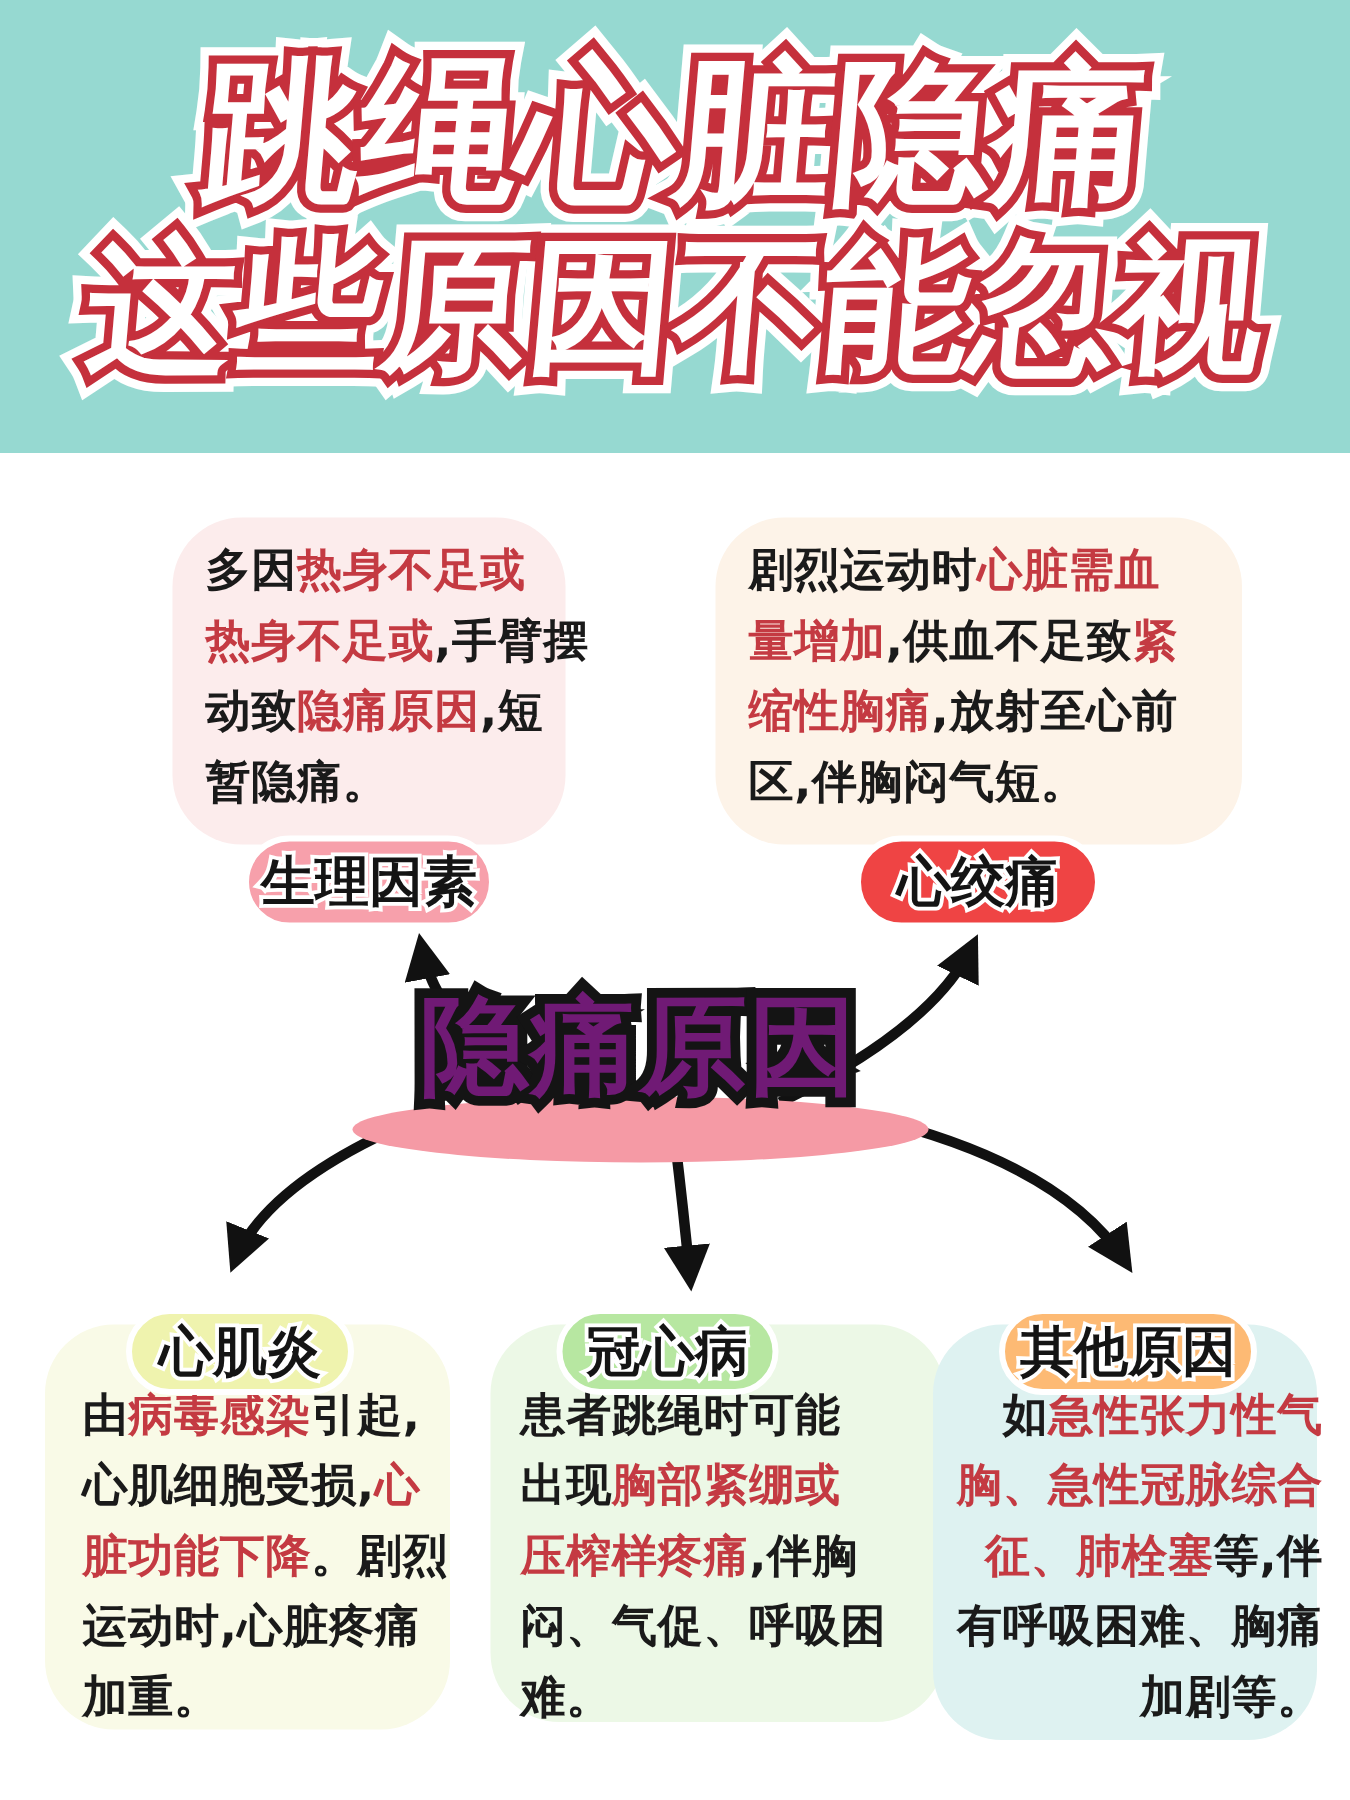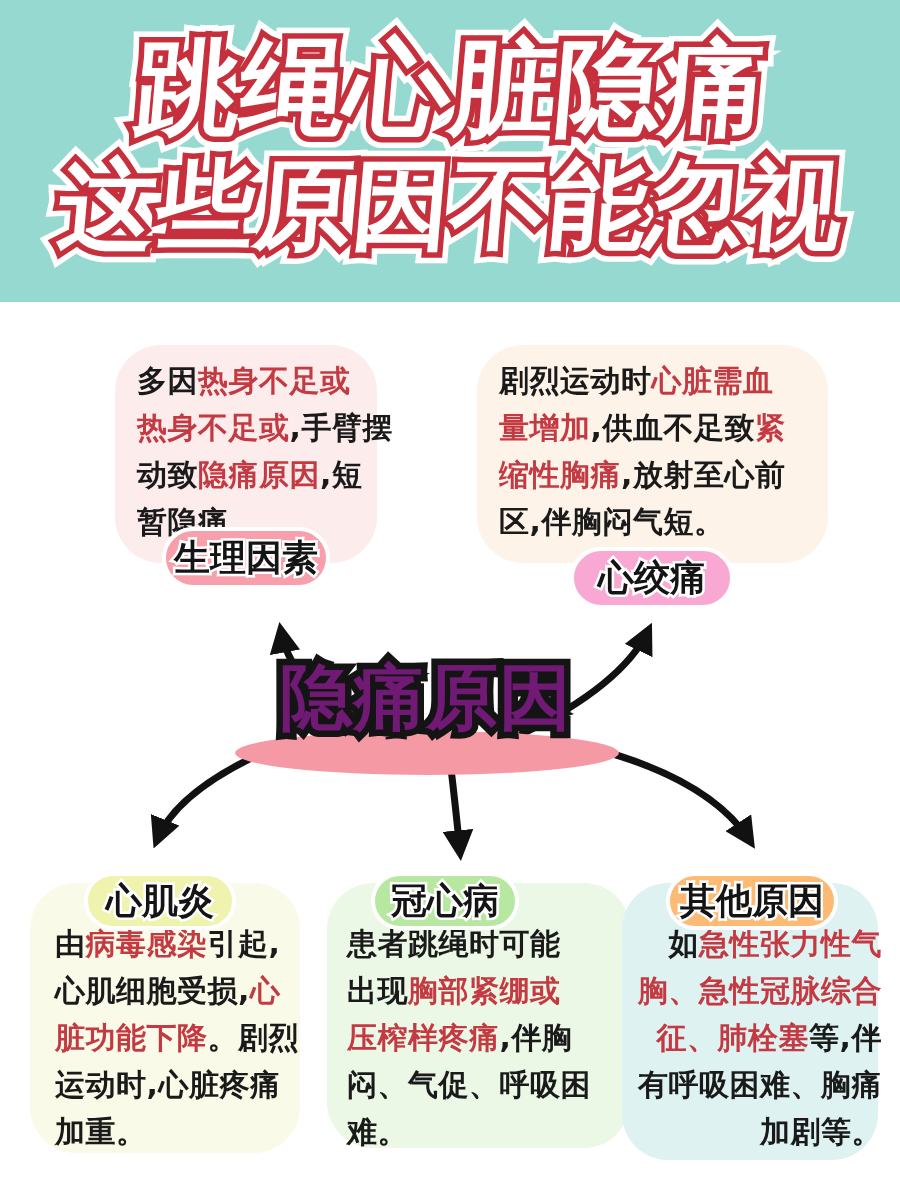--- a/index.html
+++ b/index.html
@@ -22,21 +22,21 @@
   .rich{font-size:30px;font-weight:700;line-height:47px;white-space:nowrap;letter-spacing:0.5px;}
   .rich .em{color:#c43a42;}
   .bubble .rich{position:absolute;top:12px;left:22px;}
   
   .pill{
     position:absolute;box-sizing:border-box;border:4px solid #ffffff;border-radius:34px;
     display:flex;align-items:center;justify-content:center;
     font-size:36px;font-weight:900;color:#141414;
     -webkit-text-stroke:5px #ffffff;paint-order:stroke fill;z-index:4;
   }
-  .pill-top{top:527px;height:62px;}
+  .pill-top{top:557px;height:62px;}
   .pill-physiology{left:162px;width:168px;}
   .pill-angina{left:570px;width:164px;}
   .pill-bottom{top:872px;height:58px;}
   .pill-myocarditis{left:84px;width:152px;}
   .pill-coronary{left:371px;width:148px;}
   .pill-other{left:666px;width:172px;}
   
   .svg-layer{position:absolute;left:0;top:0;width:900px;height:1200px;z-index:2;pointer-events:none;}
   .center-label{
     position:absolute;left:176px;top:654px;width:500px;text-align:center;z-index:3;
@@ -86,21 +86,21 @@
     <path d="M 520 735 Q 622 685 648 631" stroke="#111111" stroke-width="7" fill="none" marker-end="url(#ah)"></path>
     <path d="M 280 745 Q 178 788 157 840" stroke="#111111" stroke-width="7" fill="none" marker-end="url(#ah)"></path>
     <path d="M 450 760 Q 456 810 460 852" stroke="#111111" stroke-width="7" fill="none" marker-end="url(#ah)"></path>
     <path d="M 580 745 Q 708 776 750 841" stroke="#111111" stroke-width="7" fill="none" marker-end="url(#ah)"></path>
     <ellipse cx="427" cy="753" rx="192" ry="22" style="fill: rgb(245, 154, 165);"></ellipse>
   </svg>
 
   <div class="center-label">隐痛原因</div>
 
   <div class="pill pill-top pill-physiology" style="background-color: rgb(247, 160, 171);">生理因素</div>
-  <div class="pill pill-top pill-angina" style="background-color: #f9a8d4; margin-top: 20px;">心绞痛</div>
+  <div class="pill pill-top pill-angina" style="background-color: #ef4444;">心绞痛</div>
 
   <div class="bbox bbox-1" style="background-color: rgb(249, 250, 231);">
     <div class="rich"><span>由</span><span class="em">病毒感染</span><span>引起,</span><br><span>心肌细胞受损,</span><span class="em">心</span><br><span class="em">脏功能下降</span><span>。剧烈</span><br><span>运动时,心脏疼痛</span><br><span>加重。</span></div>
   </div>
   <div class="bbox bbox-2" style="background-color: rgb(236, 248, 230);">
     <div class="rich"><span>患者跳绳时可能</span><br><span>出现</span><span class="em">胸部紧绷或</span><br><span class="em">压榨样疼痛</span><span>,伴胸</span><br><span>闷、气促、呼吸困</span><br><span>难。</span></div>
   </div>
   <div class="bbox bbox-3" style="background-color: rgb(222, 242, 241); text-align: right;">
     <div class="rich"><span>如</span><span class="em">急性张力性气</span><br><span class="em">胸、急性冠脉综合</span><br><span class="em">征、肺栓塞</span><span>等,伴</span><br><span>有呼吸困难、胸痛</span><br><span>加剧等。</span></div>
   </div>

